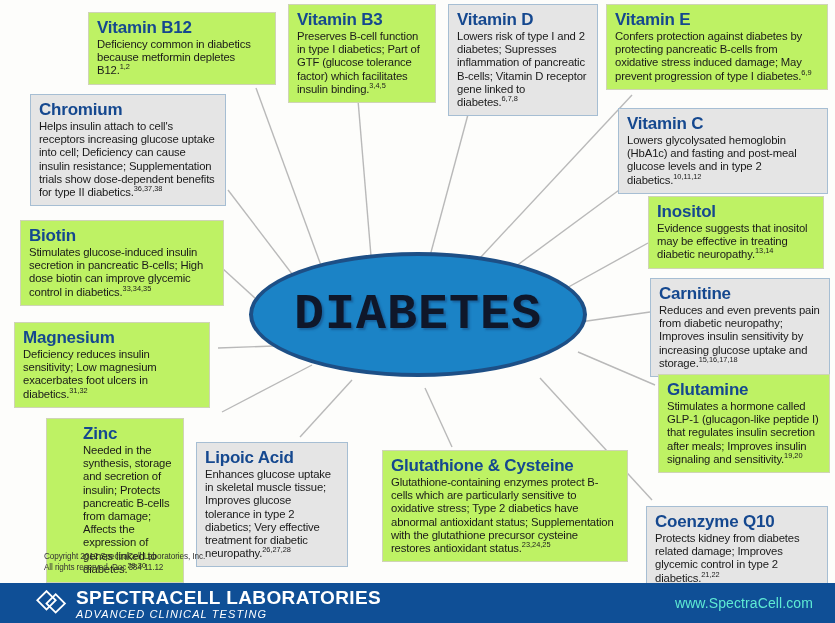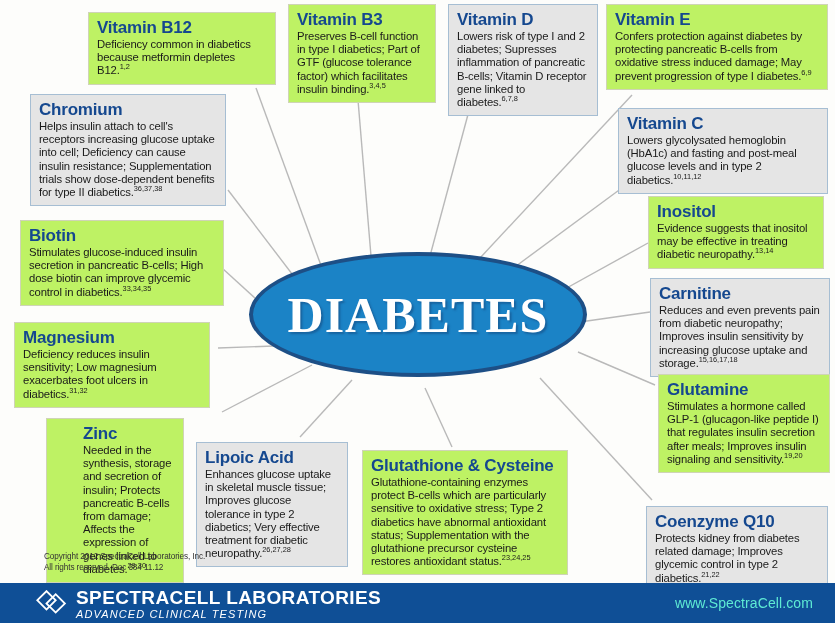--- a/index.html
+++ b/index.html
@@ -50,26 +50,26 @@
     left:249px;top:252px;
     width:338px;height:125px;
     border-radius:50%;
     background:#1b83c6;
     border:4px solid #1d4f86;
     z-index:2;
     display:flex;align-items:center;justify-content:center;
     box-sizing:border-box;
   }
   #hub .hubtext{
-    color:#ffffff;
+    color:#0f172a;
     font-weight:bold;
     font-size:50px;
     letter-spacing:1px;
     text-shadow:2px 2px 2px rgba(20,60,110,.45);
-    font-family:Liberation Serif, serif;
+    font-family:Liberation Mono, monospace;
   }
 
   
   #copyright{
     position:absolute;left:44px;top:552px;z-index:4;
     font-size:8.2px;line-height:10.5px;color:#333333;
     letter-spacing:-0.1px;
   }
 
   
@@ -177,21 +177,21 @@
   <div class="node green" style="left:46px;top:418px;width:138px;padding-left:36px;">
     <div class="ttl">Zinc</div>
     <div class="bdy"><span>Needed in the synthesis, storage and secretion of insulin; Protects pancreatic B-cells from damage; Affects the expression of genes linked to diabetes.</span><sup>29,30</sup></div>
   </div>
 
   <div class="node blue" style="left:196px;top:442px;width:152px;">
     <div class="ttl">Lipoic Acid</div>
     <div class="bdy"><span>Enhances glucose uptake in skeletal muscle tissue; Improves glucose tolerance in type 2 diabetics; Very effective treatment for diabetic neuropathy.</span><sup>26,27,28</sup></div>
   </div>
 
-  <div class="node green" style="left:362px;top:450px;width:206px;">
+  <div class="node green" style="left:382px;top:450px;width:246px;">
     <div class="ttl">Glutathione &amp; Cysteine</div>
     <div class="bdy"><span>Glutathione-containing enzymes protect B-cells which are particularly sensitive to oxidative stress; Type 2 diabetics have abnormal antioxidant status; Supplementation with the glutathione precursor cysteine restores antioxidant status.</span><sup>23,24,25</sup></div>
   </div>
 
   <div class="node blue" style="left:646px;top:506px;width:182px;">
     <div class="ttl">Coenzyme Q10</div>
     <div class="bdy"><span>Protects kidney from diabetes related damage; Improves glycemic control in type 2 diabetics.</span><sup>21,22</sup></div>
   </div>
 
   <div id="copyright">

